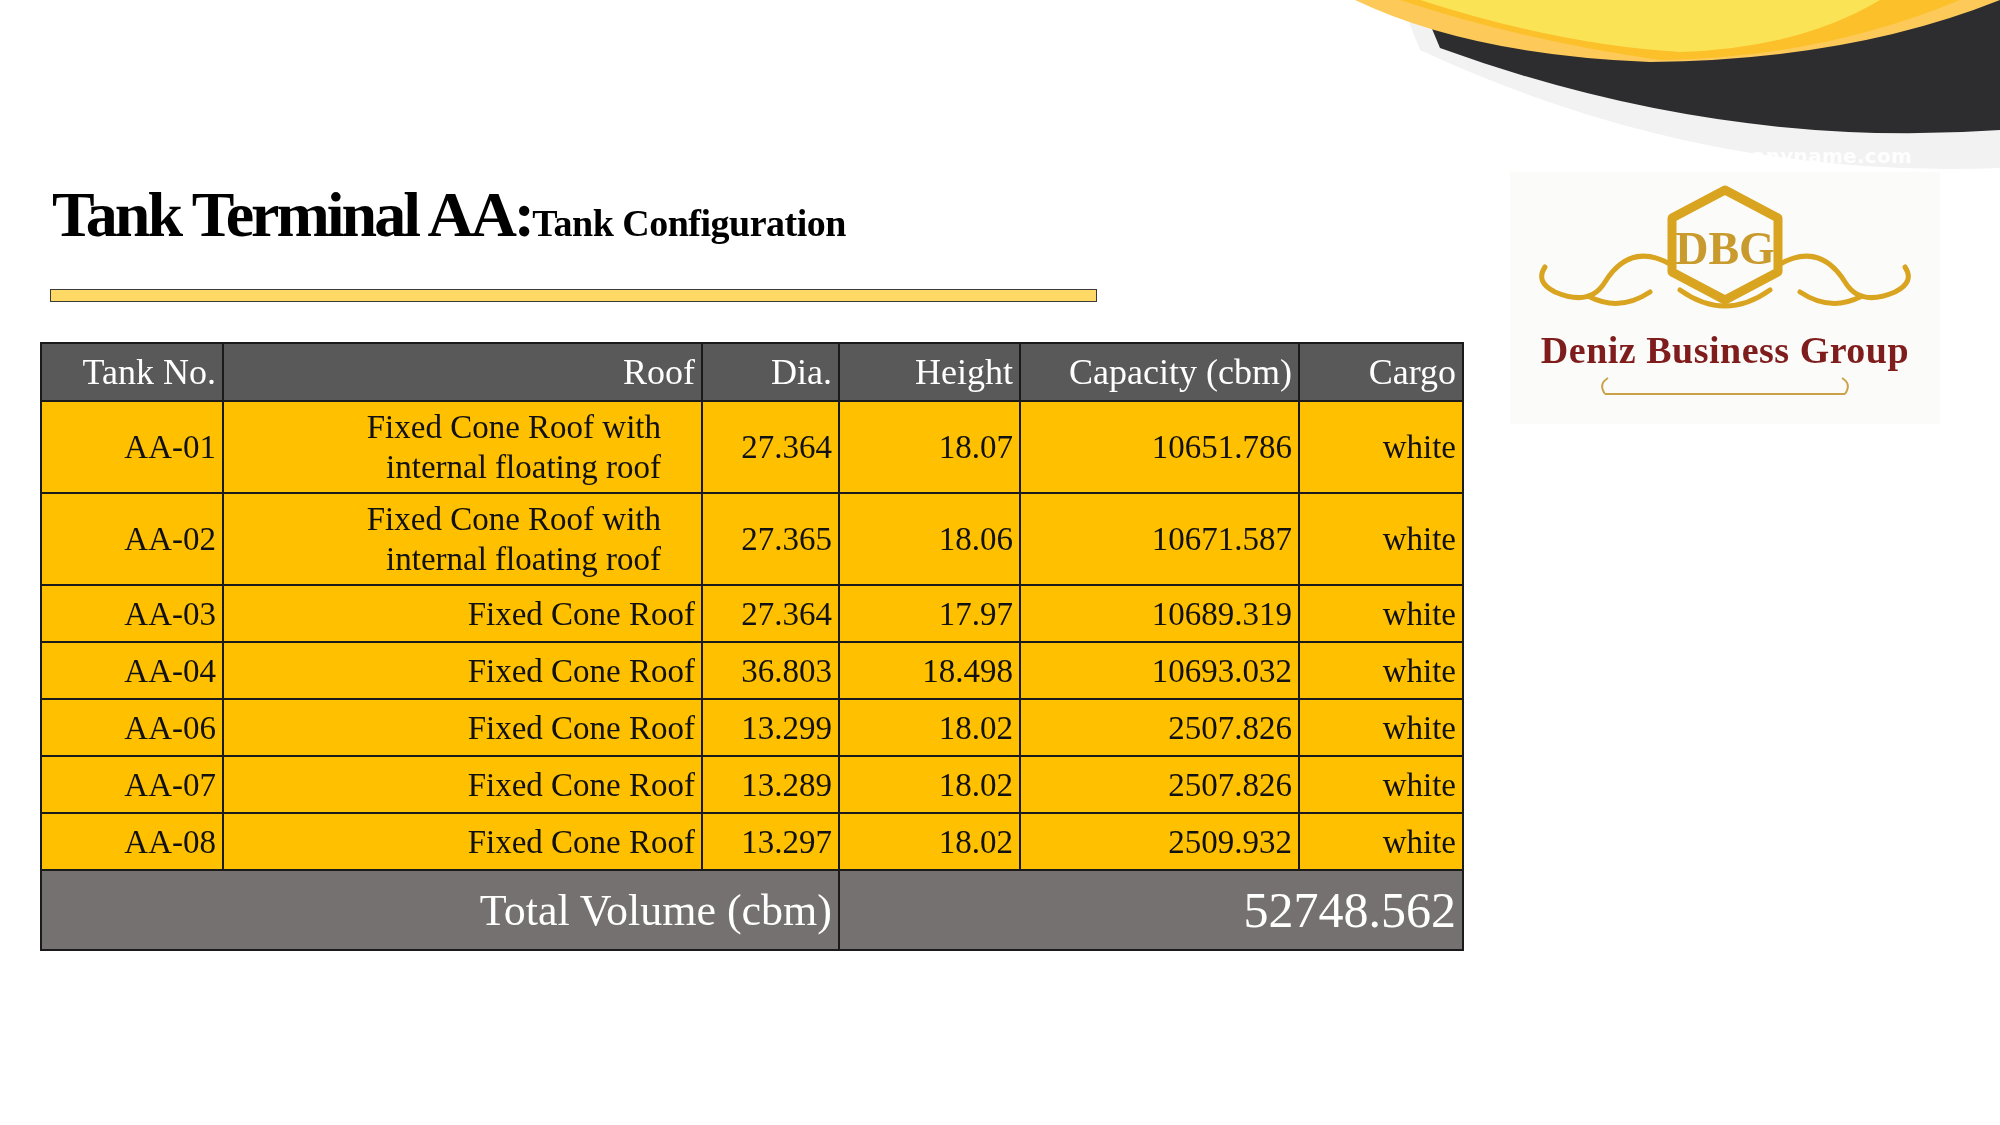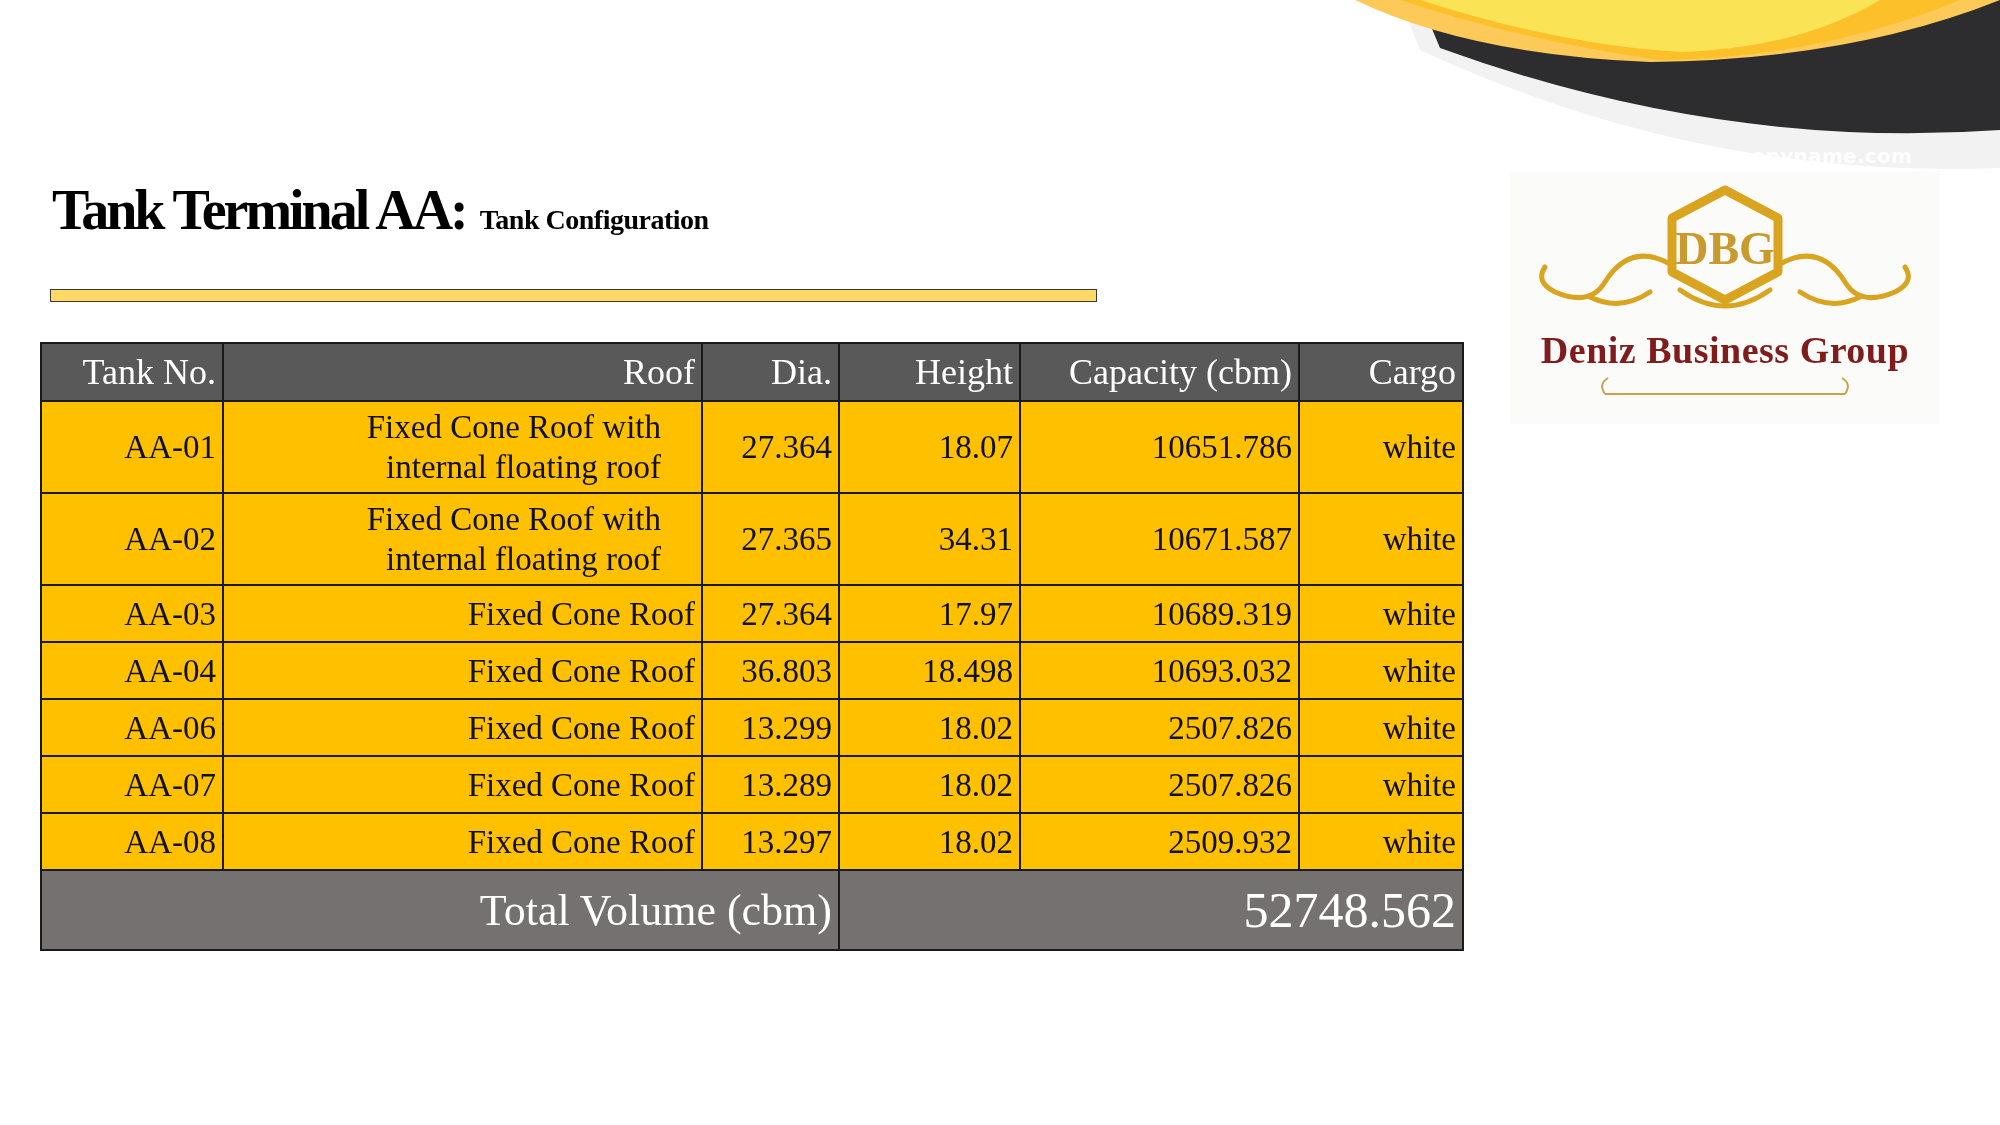--- a/index.html
+++ b/index.html
@@ -10,22 +10,22 @@
   }
   .swoosh { position:absolute; left:0; top:0; width:2000px; height:200px; }
   .watermark-url {
     position:absolute; left:1690px; top:144px; font-family:"DejaVu Sans", sans-serif;
     font-weight:bold; font-size:20px; color:#ffffff; opacity:0.95; letter-spacing:0.3px;
   }
   .title {
     position:absolute; left:52px; top:178px; white-space:nowrap; color:#000;
     font-weight:bold;
   }
-  .title .main { font-size:56px; letter-spacing:-3px; }
-  .title .sub { font-size:28px; letter-spacing:-0.5px; margin-left:14px; }
+  .title .main { font-size:64px; letter-spacing:-3px; }
+  .title .sub { font-size:38px; letter-spacing:-0.5px; }
   .title-bar {
     position:absolute; left:50px; top:289px; width:1045px; height:11px;
     background:#ffd966; border:1.5px solid #3a3a3a;
   }
   table.tanks {
     position:absolute; left:40px; top:342px; width:1422px;
     border-collapse:collapse; table-layout:fixed;
   }
   table.tanks td, table.tanks th {
     border:2.5px solid #1a1a1a; text-align:right; vertical-align:middle;
@@ -117,21 +117,21 @@
       <td style="padding:0 40px">Fixed Cone Roof with internal floating roof</td>
       <td>27.364</td>
       <td>18.07</td>
       <td>10651.786</td>
       <td>white</td>
     </tr>
     <tr class="tall">
       <td>AA-02</td>
       <td style="padding:0 40px">Fixed Cone Roof with internal floating roof</td>
       <td>27.365</td>
-      <td>34.31</td>
+      <td>18.06</td>
       <td>10671.587</td>
       <td>white</td>
     </tr>
     <tr class="short">
       <td>AA-03</td>
       <td>Fixed Cone Roof</td>
       <td>27.364</td>
       <td>17.97</td>
       <td>10689.319</td>
       <td>white</td>

